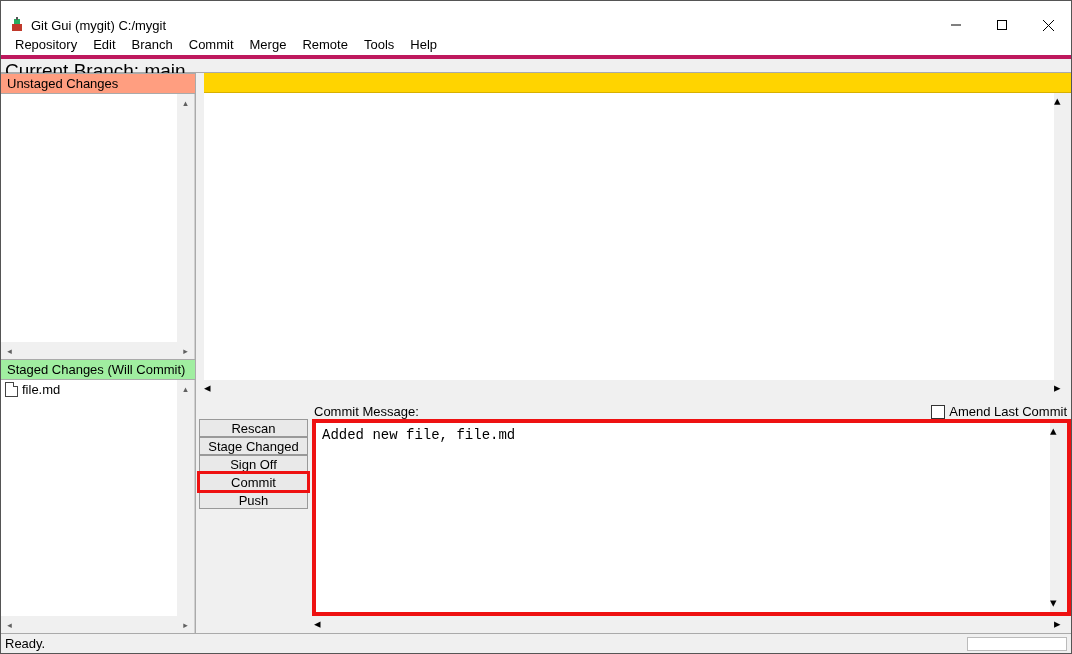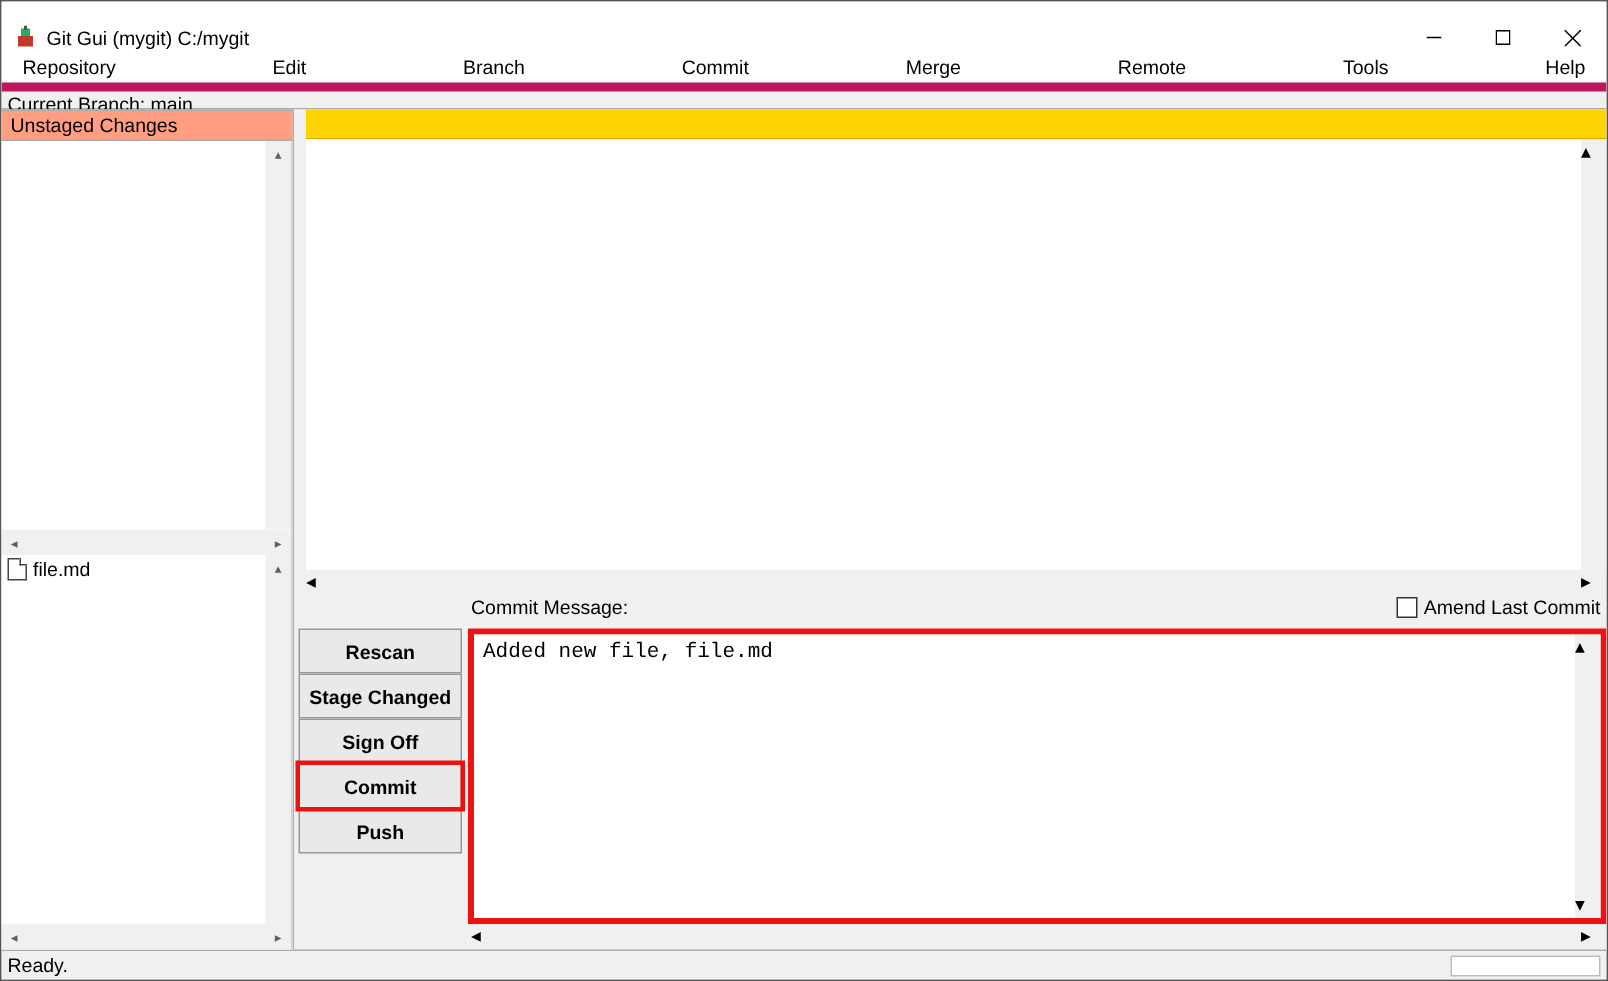--- a/index.html
+++ b/index.html
@@ -39,35 +39,34 @@
   .win-btn svg { display: block; }
 
   
   .menubar {
     height: 22px;
     display: flex;
     align-items: center;
     padding: 0 6px;
     gap: 0;
     background: #ffffff;
-    justify-content: space-between;
   }
   .menubar .menu-item {
     padding: 1px 8px;
     cursor: default;
   }
 
   
   .branch-line {
     background: #f0f0f0;
-    border-top: 6px solid #be185d;
+    border-top: 4px solid #be185d;
     border-bottom: 1px solid #aaa;
     padding: 1px 4px;
     height: 18px;
-    font-size: 13px;
+    font-size: 19px;
   }
 
   
   .main {
     flex: 1;
     display: flex;
     min-height: 0;
   }
 
   
@@ -198,21 +197,21 @@
 
   
   .commit-section {
     height: 236px;
     display: flex;
     flex-direction: column;
     background: #f0f0f0;
   }
   .commit-header-row {
     display: flex;
-    align-items: flex-start;
+    align-items: flex-end;
     height: 22px;
     padding-right: 4px;
   }
   .commit-msg-label {
     margin-left: 118px;
     flex: 0 0 auto;
     font-size: 13px;
   }
   .amend-box {
     margin-left: auto;
@@ -233,28 +232,27 @@
     min-height: 0;
   }
   .commit-buttons {
     width: 112px;
     display: flex;
     flex-direction: column;
     padding: 0 0 0 3px;
     gap: 0;
   }
   .commit-buttons button {
-    height: 30px;
+    height: 18px;
     background: #e9e9e9;
     border: 1px solid #999;
     font-family: inherit;
     font-size: 13px;
     cursor: default;
     margin-bottom: 0;
-    font-weight: bold;
   }
   .commit-buttons button.highlight {
     outline: 3px solid #e11;
     outline-offset: -1px;
     position: relative;
     z-index: 2;
   }
 
   .commit-msg-wrap {
     flex: 1;
@@ -370,20 +368,21 @@
         <div class="vscroll">
           <div class="arrow arrow-up"></div>
         </div>
       </div>
       <div class="hscroll">
         <div class="arrow arrow-left"></div>
         <div class="arrow arrow-right"></div>
       </div>
     </div>
 
+    <div class="pane-header staged">Staged Changes (Will Commit)</div>
     <div class="file-pane" style="flex:1">
       <div class="file-list">
         <div class="file-entry">
           <span class="file-icon"></span>
           <span>file.md</span>
         </div>
         <div class="vscroll">
           <div class="arrow arrow-up"></div>
         </div>
       </div>

